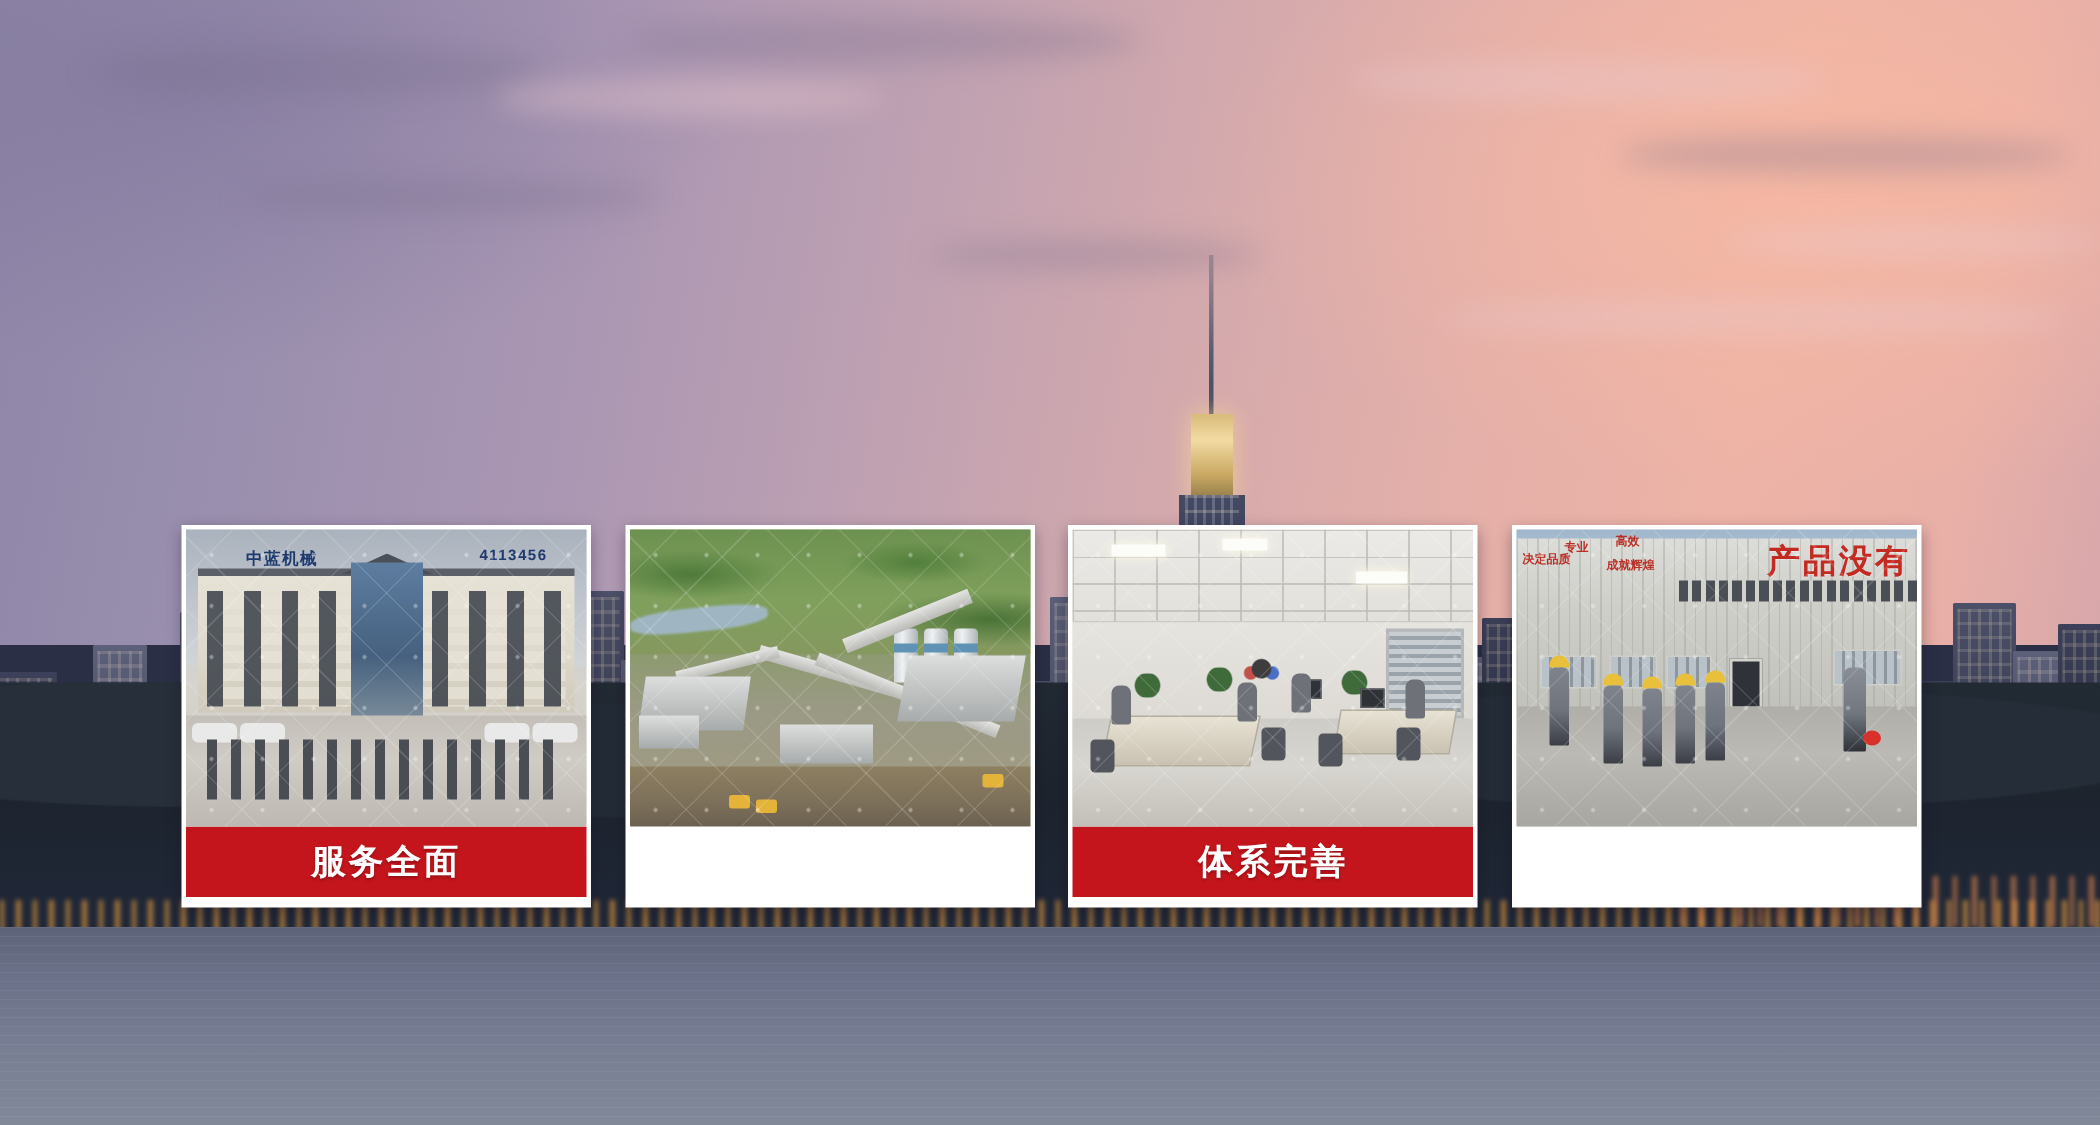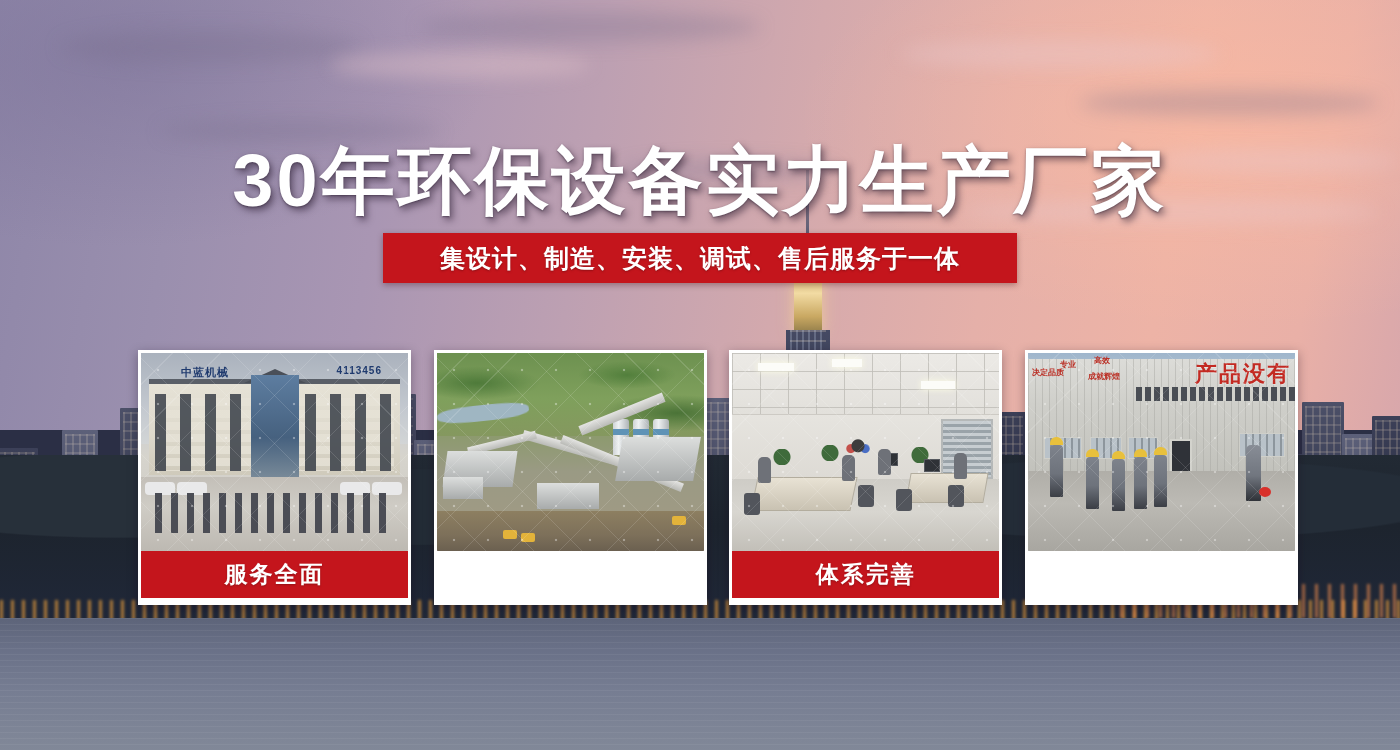--- a/index.html
+++ b/index.html
@@ -143,21 +143,21 @@
     color:#ffffff;
     font-size:25px;
     font-weight:bold;
     letter-spacing:1px;
     white-space:nowrap;
     text-shadow:0 1px 2px rgba(90,10,15,.5);
   }
 
   
   .cards {
-    position:absolute; left:138px; top:350px;
+    position:absolute; left:121px; top:350px;
     width:1160px; height:255px;
     display:flex; justify-content:space-between;
   }
   .card {
     width:273px;
     background:#ffffff;
     padding:3px;
     box-shadow:0 3px 10px rgba(20,10,30,.35);
     display:flex; flex-direction:column;
   }
@@ -371,25 +371,21 @@
     <div class="bldg light" style="left:1342px;width:34px; height:146px;"></div>
     <div class="bldg dark" style="left:1372px;width:34px; height:164px;"></div>
   </div>
 
   <div class="hills"></div>
   <div class="shorelights"></div>
   <div class="shorelights r"></div>
 
   <div class="water"></div>
 
-  <div class="headline">30年环保设备实力生产厂家</div>
-
-  <div class="subbar">
-    <span class="subbar-text">集设计、制造、安装、调试、售后服务于一体</span>
-  </div>
+
 
   <div class="cards">
 
     <div class="card">
       <div class="card-photo p1">
         <div class="p1-sky"></div>
         <div class="p1-bldg"></div>
         <div class="p1-pediment"></div>
         <div class="p1-entry"></div>
         <div class="p1-sign">中蓝机械</div>

